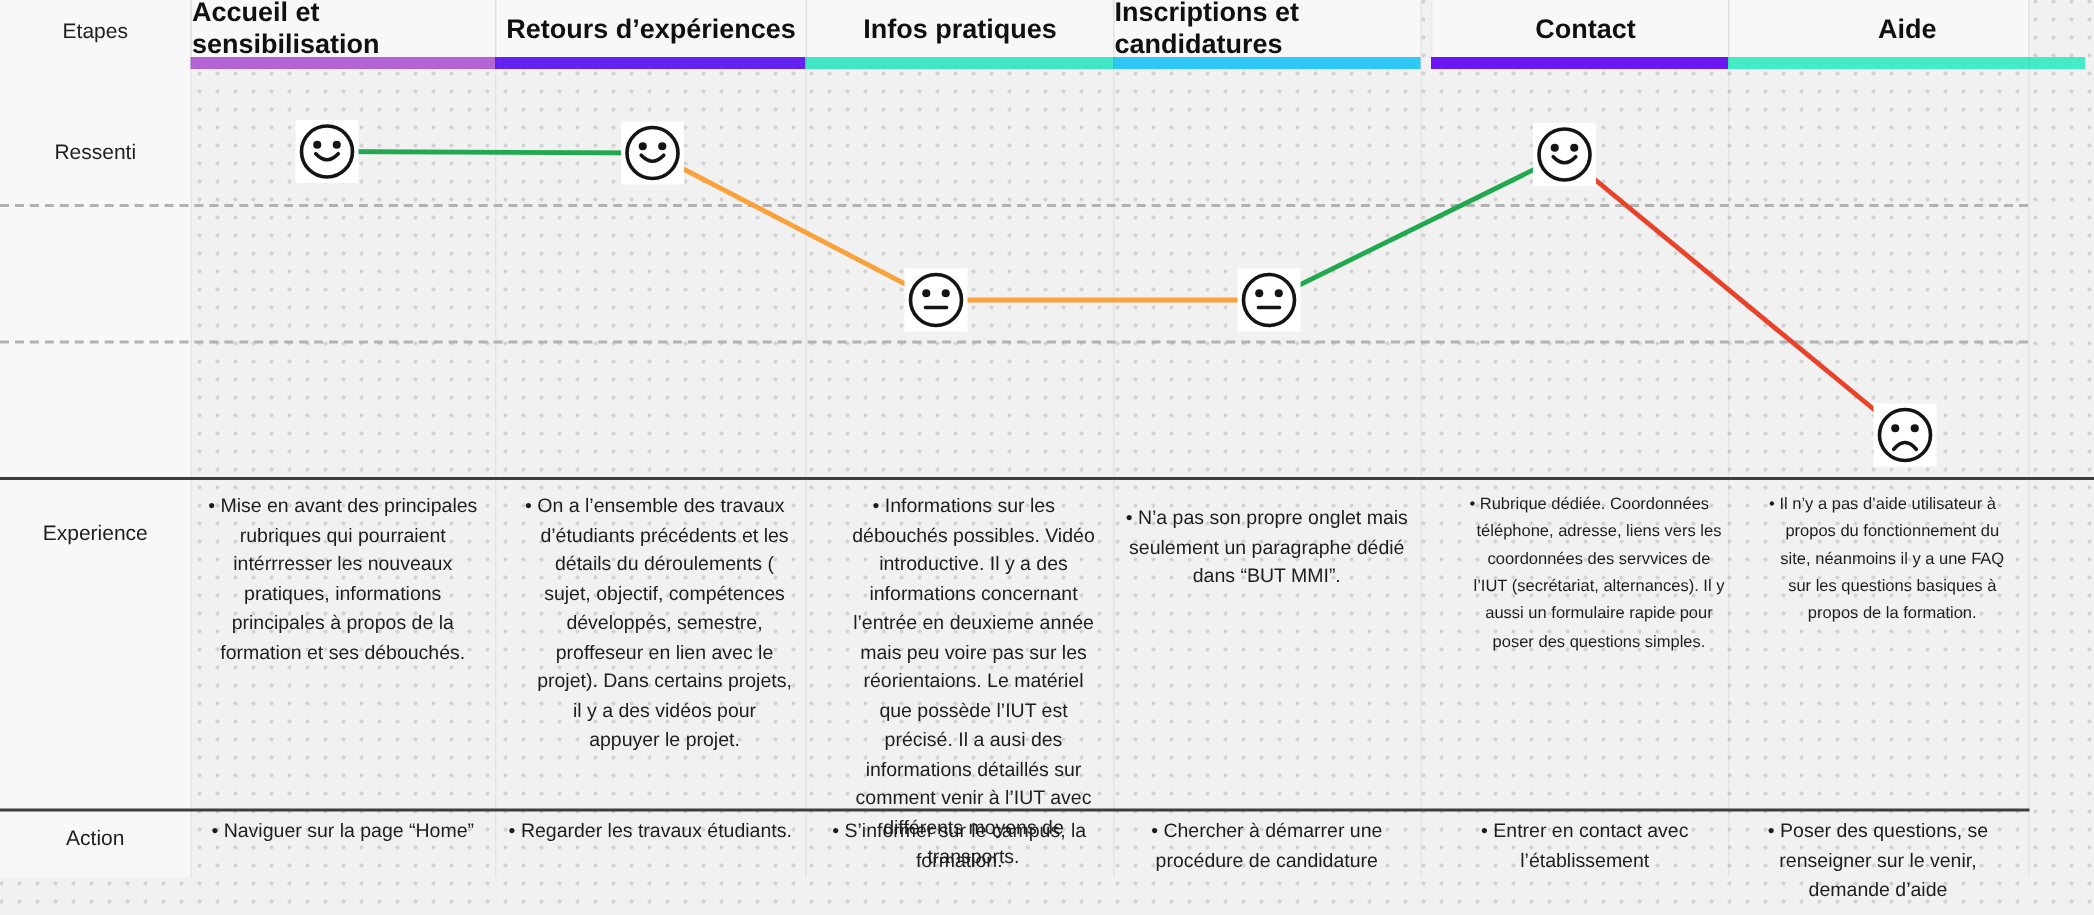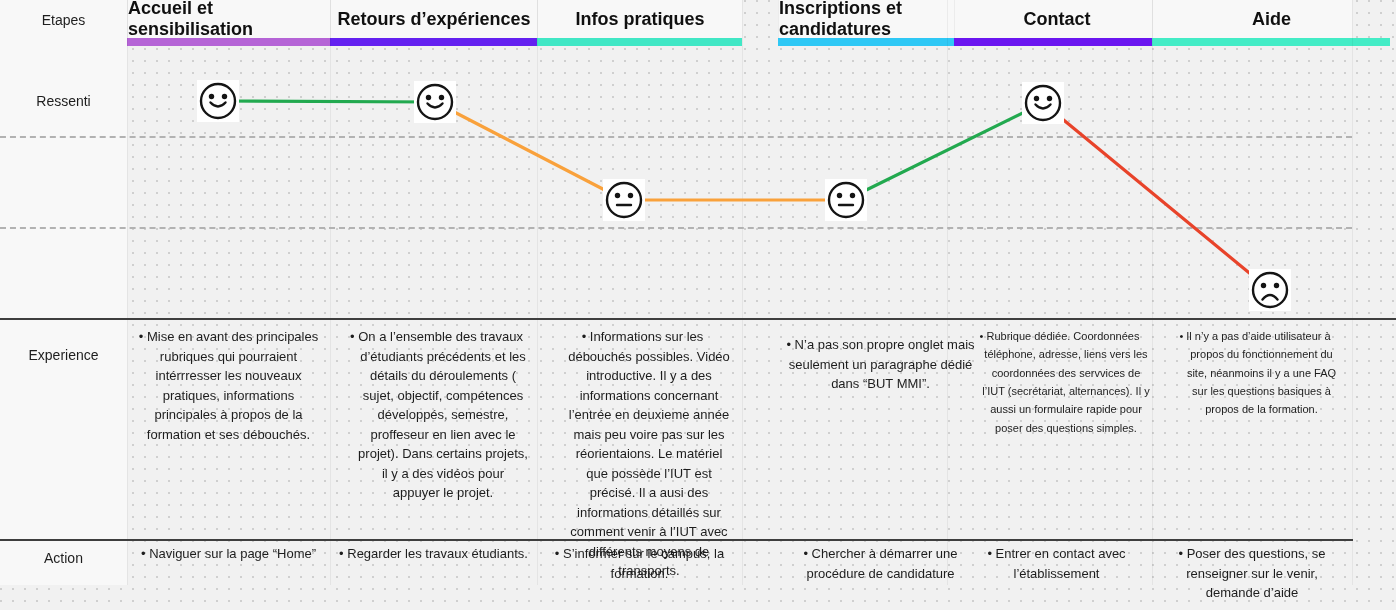--- a/index.html
+++ b/index.html
@@ -17,21 +17,21 @@
   .lbl.ressenti{top:93px;}
   .lbl.experience{top:347px;}
   .lbl.action{top:550px;}
 
   .hdr{position:absolute;top:0;height:38px;background:#f8f8f8;display:flex;align-items:center;justify-content:center;
        font-size:18px;font-weight:700;color:#101010;border-left:1px solid #ececec;box-sizing:border-box;}
   .bar{position:absolute;top:38px;height:8px;}
 
   
   .c0{left:127px;width:203px;} .c1{left:330px;width:207px;} .c2{left:537px;width:205px;}
-  .c3{left:778px;width:205px;} .c4{left:914px;width:205px;margin-left:40px;} .c5{left:1152px;width:200px;padding-left:38px;}
+  .c3{left:742px;width:205px;} .c4{left:914px;width:205px;margin-left:40px;} .c5{left:1152px;width:200px;padding-left:38px;}
 
   .vline{position:absolute;top:0;height:585px;width:1px;background:rgba(0,0,0,0.05);}
   .dash{position:absolute;left:0;width:1352px;border-top:2px dashed #b2b2b2;height:0;}
   .dash.d1{top:136px;} .dash.d2{top:227px;}
   .rule{position:absolute;left:0;background:#3e3e3e;height:2px;}
   .rule.r1{top:318px;width:1396px;}
   .rule.r2{top:539px;width:1353px;}
 
   .cell{position:absolute;color:#1d1d1d;font-size:13px;line-height:1.5;box-sizing:border-box;}
   .exp{top:327px;}

